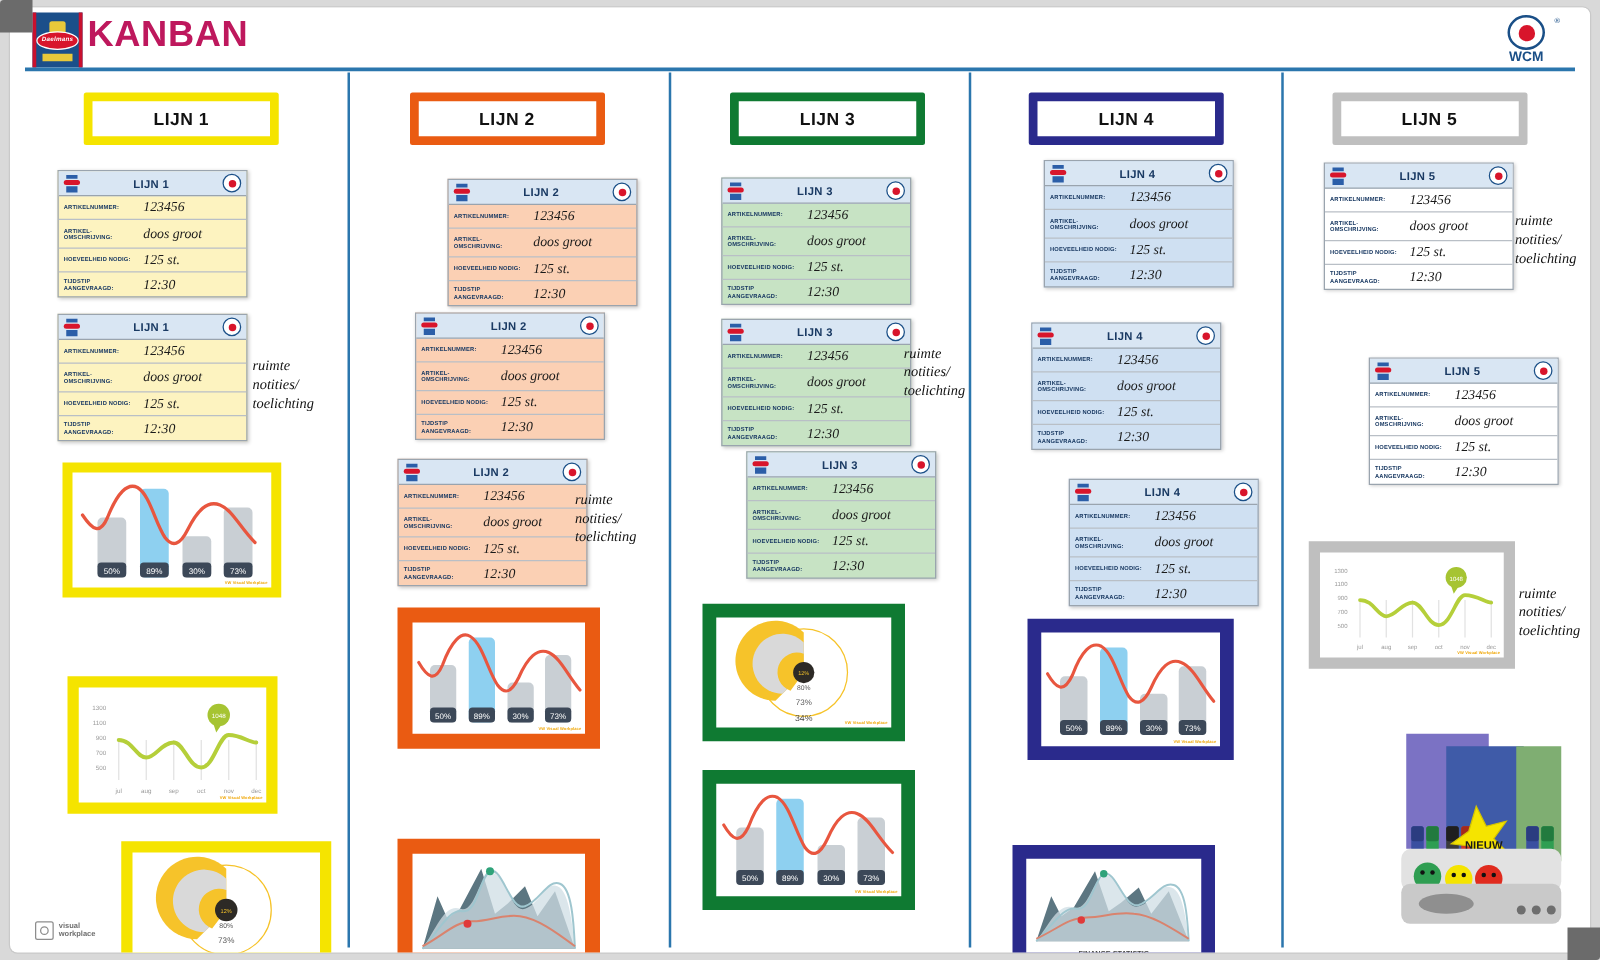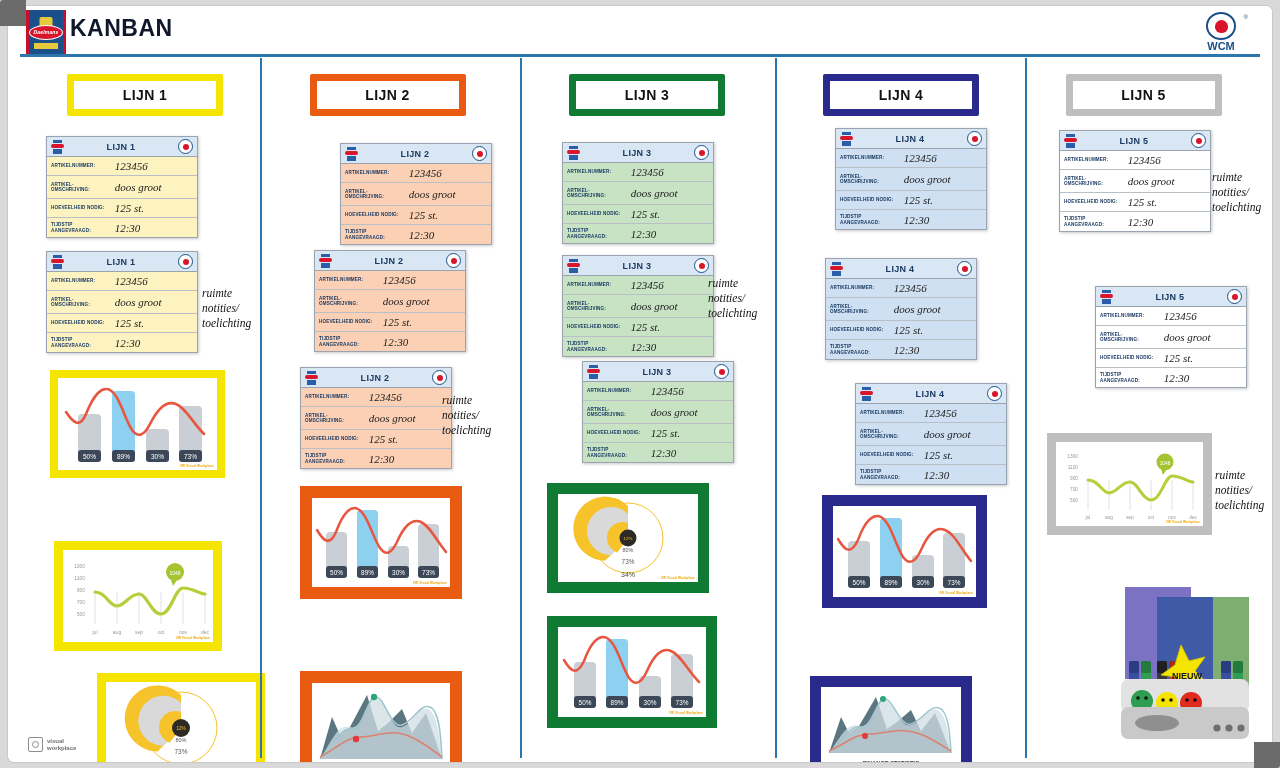--- a/index.html
+++ b/index.html
@@ -37,21 +37,21 @@
   .brand-logo .cap{
     position:absolute;top:7px;left:50%;transform:translateX(-50%);
     width:13px;height:11px;background:#e8c93a;border-radius:2px 2px 0 0;
   }
   .brand-logo .base{
     position:absolute;bottom:5px;left:50%;transform:translateX(-50%);
     width:24px;height:6px;background:#e8c93a;
   }
   .kanban-title{
     position:absolute;left:62px;top:22px;transform:translateY(-50%);
-    font-size:23px;font-weight:bold;color:#0f172a;letter-spacing:.5px;
+    font-size:29px;font-weight:bold;color:#be185d;letter-spacing:.5px;
   }
   .wcm-logo{
     position:absolute;right:22px;top:6px;width:58px;height:40px;
     display:flex;flex-direction:column;align-items:center;justify-content:center;
   }
   .wcm-logo .ring{
     width:26px;height:26px;border-radius:50%;
     border:2.5px solid #1a4f87;background:#fff;
     display:flex;align-items:center;justify-content:center;
     position:relative;
@@ -285,21 +285,21 @@
             <text x="75" y="48" font-size="4.5" fill="#f6c32a" text-anchor="middle" font-family="Liberation Sans, sans-serif">12%</text>
             <text x="75" y="60" font-size="5.5" fill="#5a5a5a" text-anchor="middle" font-family="Liberation Sans, sans-serif">80%</text>
             <text x="75" y="72" font-size="6.5" fill="#5a5a5a" text-anchor="middle" font-family="Liberation Sans, sans-serif">73%</text>
             <text x="75" y="86" font-size="7" fill="#4a4a4a" text-anchor="middle" font-family="Liberation Sans, sans-serif">34%</text>
           </svg>
           
         </div>
       </div>
     </div>
 
-    <div class="col" style="left:240px;width:253px;">
+    <div class="col" style="left:258px;width:253px;">
       <div class="col-head" style="background:#ea5b12;">
         <div class="inner">LIJN 2</div>
       </div>
 
       <div class="kcard s1" style="left:78px;top:85px;width:152px;background:#fbd0b4;">
         <div class="krow-head">
           <span class="kicon">
               <i class="bar1"></i>
               <i class="bar2"></i>
               <i class="bar3"></i>
@@ -421,21 +421,21 @@
             <circle cx="32" cy="98" r="3.4" fill="#2fa37a"></circle>
             <text x="39" y="100" font-size="5.4" fill="#555" font-family="Liberation Sans, sans-serif">Income</text>
             <circle cx="84" cy="98" r="3.4" fill="#e03a3a"></circle>
             <text x="91" y="100" font-size="5.4" fill="#555" font-family="Liberation Sans, sans-serif">Expense</text>
           </svg>
           
         </div>
       </div>
     </div>
 
-    <div class="col" style="left:500px;width:252px;">
+    <div class="col" style="left:515px;width:252px;">
       <div class="col-head" style="background:#0f7a32;">
         <div class="inner">LIJN 3</div>
       </div>
 
       <div class="kcard s1" style="left:40px;top:84px;width:152px;background:#c7e3c4;">
         <div class="krow-head">
           <span class="kicon">
               <i class="bar1"></i>
               <i class="bar2"></i>
               <i class="bar3"></i>

